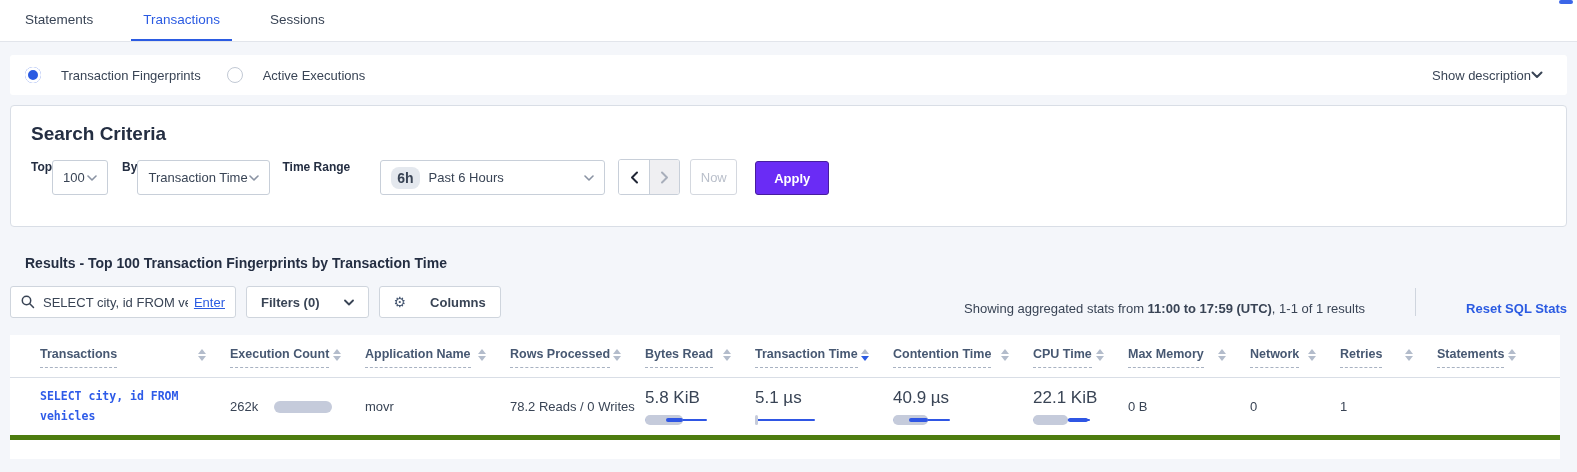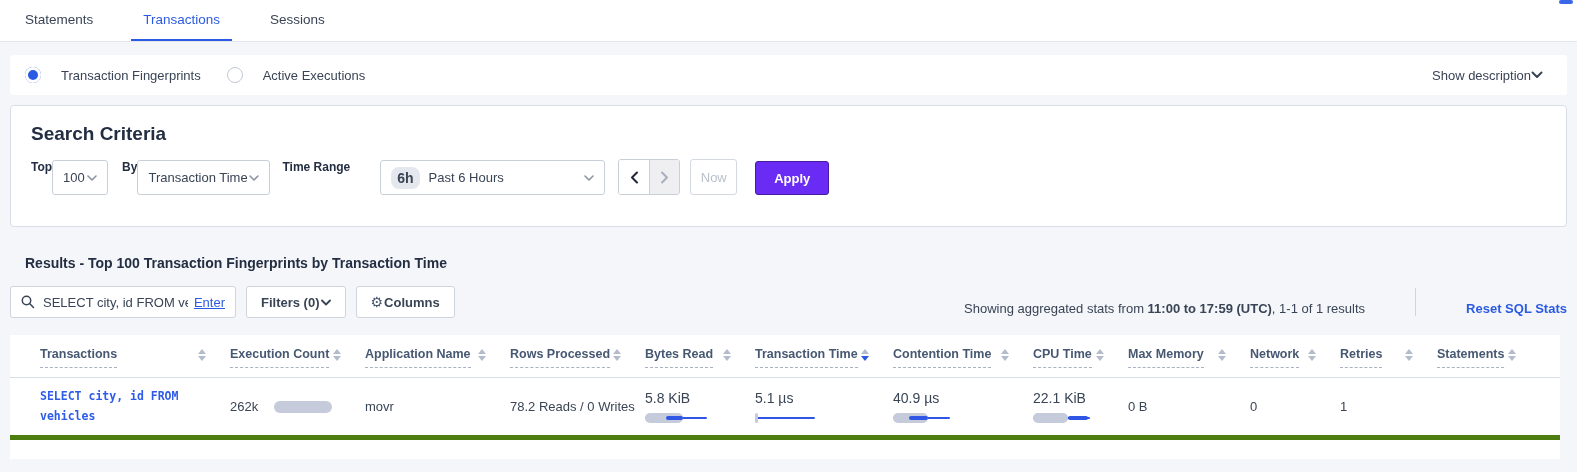--- a/index.html
+++ b/index.html
@@ -38,21 +38,21 @@
   .arrow-btn + .arrow-btn { border-left: 1px solid #c8cfd9; }
   .now-btn { margin-left: 10px; height: 36px; width: 47px; border: 1px solid #d4d8df; border-radius: 3px; background: #fff; color: #b9bfca; font-size: 13px; display: flex; align-items: center; justify-content: center; cursor: pointer; }
   .apply-btn { margin-left: 18px; height: 34px; width: 74px; background: #6a2cf5; border: 1px solid #471d9e; border-radius: 3px; color: #fff; font-size: 13px; font-weight: bold; display: flex; align-items: center; justify-content: center; cursor: pointer; }
 
   
   .results-heading { margin: 28px 0 0 25px; font-size: 14px; font-weight: bold; color: #242e42; }
   .toolbar { margin: 15px 10px 0; display: flex; align-items: center; }
   .search-box { width: 226px; height: 32px; background: #fff; border: 1px solid #cfd5dd; border-radius: 3px; display: flex; align-items: center; padding: 0 10px 0 10px; }
   .search-box input { flex: 1; min-width: 0; border: none; outline: none; font-size: 13px; color: #394455; font-family: "Liberation Sans", sans-serif; background: transparent; }
   .enter-link { font-size: 13px; color: #2b5be2; text-decoration: underline; margin-left: 6px; cursor: pointer; white-space: nowrap; }
-  .tb-btn { margin-left: 10px; height: 32px; background: #fff; border: 1px solid #cfd5dd; border-radius: 3px; display: flex; align-items: center; gap: 1px; padding: 0 14px; font-size: 13px; font-weight: bold; color: #394455; cursor: pointer; white-space: nowrap; }
+  .tb-btn { margin-left: 10px; height: 32px; background: #fff; border: 1px solid #cfd5dd; border-radius: 3px; display: flex; align-items: center; gap: 24px; padding: 0 14px; font-size: 13px; font-weight: bold; color: #394455; cursor: pointer; white-space: nowrap; }
   .gear { font-size: 14px; font-weight: normal; color: #475872; line-height: 1; }
   .toolbar-right { margin-left: auto; display: flex; align-items: flex-end; padding-right: 0; gap: 36px; }
   .stats-text { font-size: 13px; color: #394455; white-space: nowrap; }
   .stats-text b { font-weight: bold; }
   .v-divider { width: 1px; height: 28px; background: #cfd5de; margin: 0 14px; }
   .reset-link { font-size: 13px; font-weight: bold; color: #2b5be2; cursor: pointer; white-space: nowrap; margin-right: 0px; }
 
   
   .table-card { margin: 17px 10px 0 10px; width: 1550px; height: 124px; background: #fff; }
   .tgrid { display: grid; grid-template-columns: 190px 135px 145px 135px 110px 138px 140px 95px 122px 90px 97px 103px; padding-left: 30px; }
@@ -61,21 +61,21 @@
   .th-label { font-size: 12.5px; font-weight: bold; color: #475872; border-bottom: 1px dashed #a8b2c2; padding-bottom: 6px; white-space: nowrap; }
   .sort-icons { display: flex; flex-direction: column; align-items: center; margin-top: 2px; cursor: pointer; }
   .c-up { width: 0; height: 0; border-left: 4px solid transparent; border-right: 4px solid transparent; border-bottom: 5px solid #b3bccb; margin-bottom: 2px; }
   .c-down { width: 0; height: 0; border-left: 4px solid transparent; border-right: 4px solid transparent; border-top: 5px solid #b3bccb; }
   .sorted-desc .c-down { border-top-color: #2b5be2; }
   .trow { border-bottom: 5px solid #4d7c0f; align-items: center; height: 62px; font-size: 13px; color: #394455; }
   .sql-link { font-family: "DejaVu Sans Mono", monospace; font-size: 11.5px; font-weight: bold; color: #2e5be8; white-space: pre-line; line-height: 1.7; cursor: pointer; }
   .exec-cell { display: flex; align-items: center; gap: 16px; }
   .barchart { position: relative; height: 12px; }
   .barchart .bar-gray { position: absolute; left: 0; top: 0; height: 12px; border-radius: 6px; background: #c5cbdb; display: block; }
-  .metric-cell .metric-value { font-size: 14px; color: #394455; }
+  .metric-cell .metric-value { font-size: 17px; color: #394455; }
   .metric-track { position: relative; height: 10px; margin-top: 7px; }
   .metric-track .bar-line { position: absolute; left: 0; top: 4px; height: 2px; background: #2f56e4; border-radius: 1px; display: block; }
   .metric-track .bar-gray { position: absolute; left: 0; top: 0; height: 10px; border-radius: 5px; background: #c5cbdb; display: block; }
   .metric-track .bar-seg { position: absolute; top: 3px; height: 4px; border-radius: 2px; background: #2f56e4; display: block; }
 </style>
 </head>
 <body>
 
 <div class="page">
 

